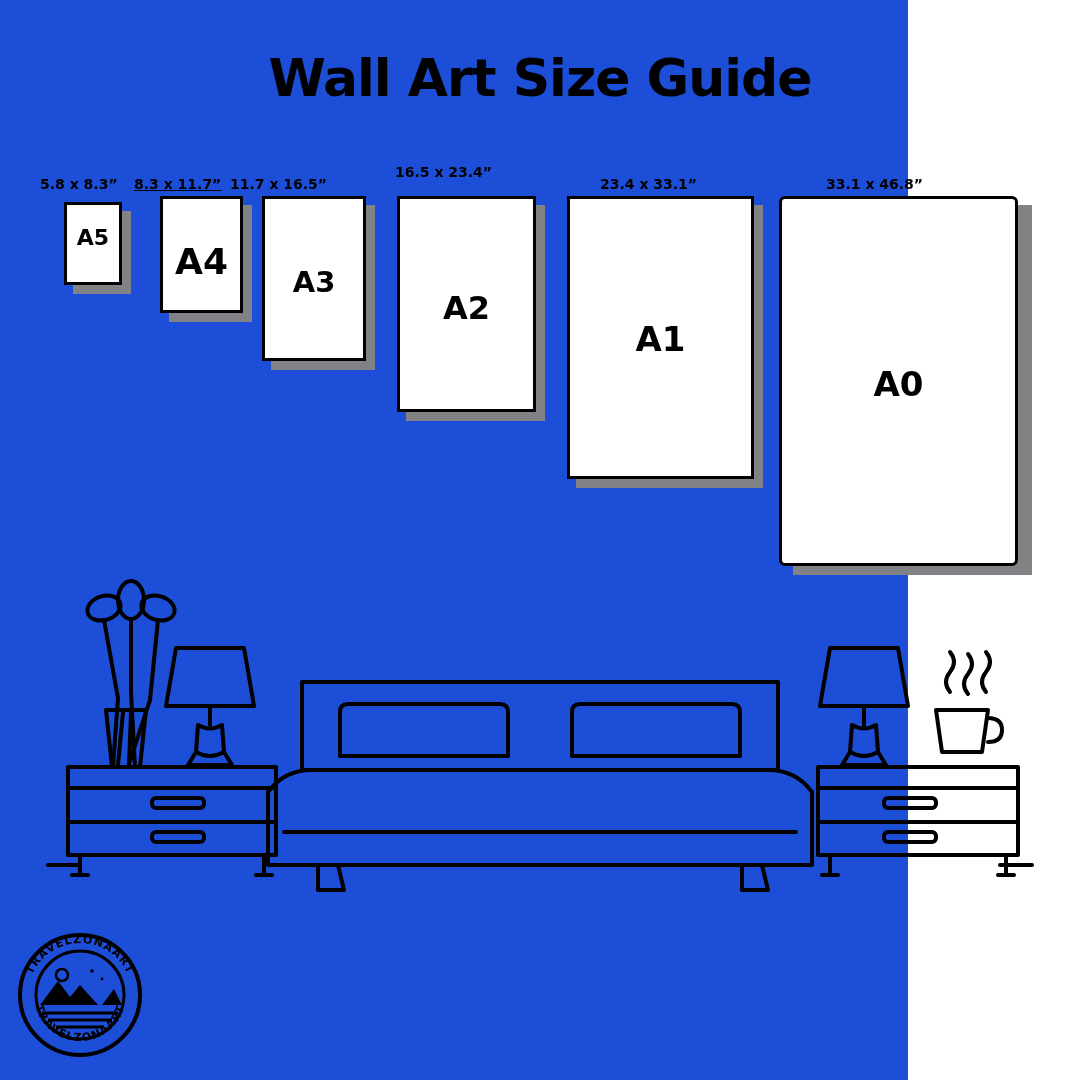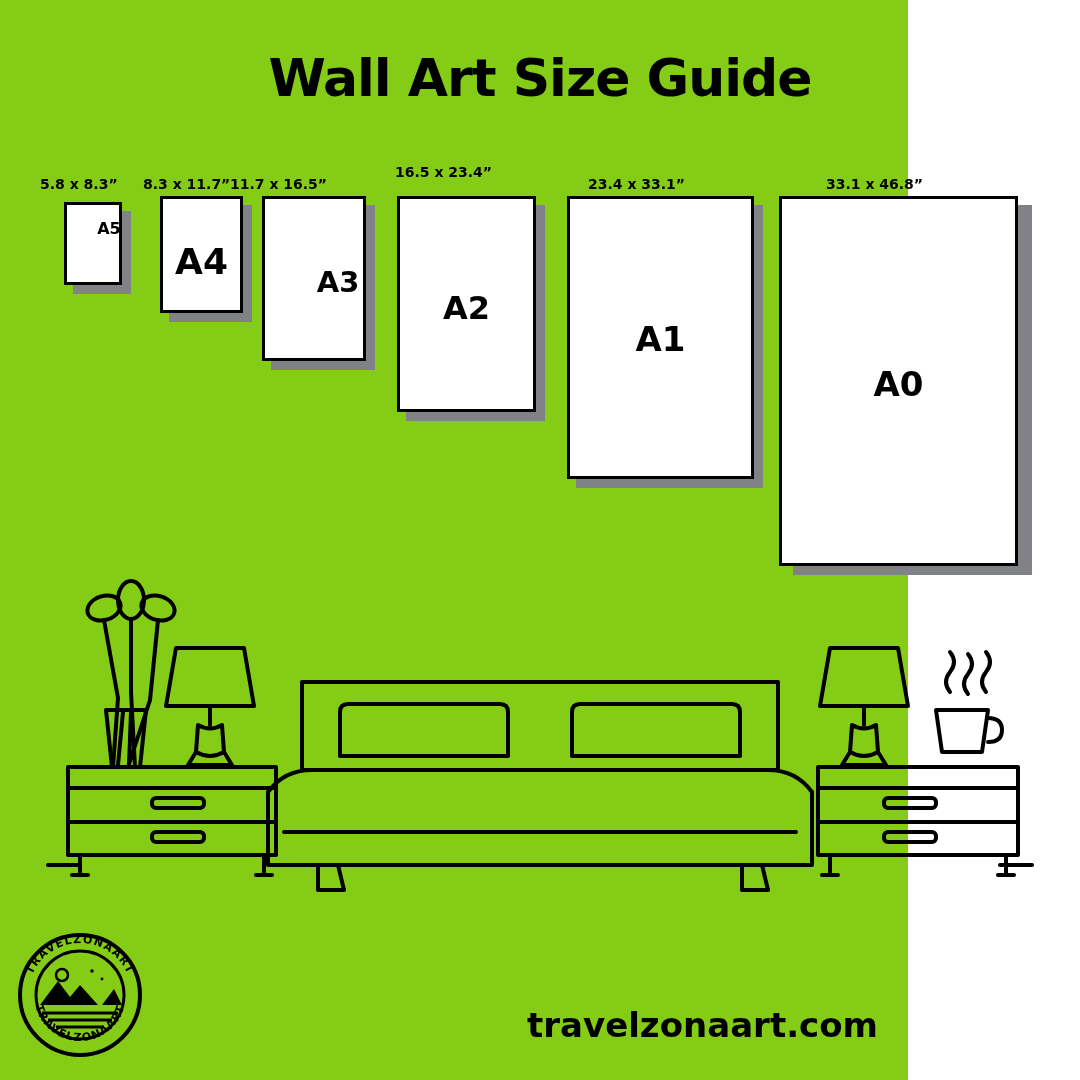--- a/index.html
+++ b/index.html
@@ -12,21 +12,21 @@
     height: 1080px;
     position: relative;
     font-family: "DejaVu Sans", sans-serif;
     overflow: hidden;
   }
   #page {
     position: absolute;
     left: 0; top: 0;
     width: 908px;
     height: 1080px;
-    background: #84cc16;
+    background: #1d4ed8;
   }
 
   
   .title {
     position: absolute;
     left: 0;
     top: 48px;
     width: 1080px;
     text-align: center;
     font-family: "DejaVu Sans", sans-serif;
@@ -112,60 +112,60 @@
 <div id="page">
 
   <div class="title">Wall Art Size Guide</div>
 
   <div id="size-chart">
 
     <div class="frame-group">
       <div class="frame-dim" style="left:40px; top:176px; width:106px;">5.8 x 8.3”</div>
       <div class="frame-shadow" style="left:73px; top:211px; width:58px; height:83px;"></div>
       <div class="frame-box" style="left:64px; top:202px; width:58px; height:83px;">
-        <div class="frame-name" style="top:14px; font-size:16px;padding-left:16px;">A5</div>
-      </div>
-    </div>
-
-    <div class="frame-group">
-      <div class="frame-dim" style="left:143px; top:176px; width:128px;">8.3 x 11.7”</div>
+        <div class="frame-name" style="top:20px; font-size:22px;">A5</div>
+      </div>
+    </div>
+
+    <div class="frame-group">
+      <div class="frame-dim" style="left:134px; top:176px; width:128px;text-decoration:underline;">8.3 x 11.7”</div>
       <div class="frame-shadow" style="left:169px; top:205px; width:83px; height:117px;"></div>
       <div class="frame-box" style="left:160px; top:196px; width:83px; height:117px;">
         <div class="frame-name" style="top:42px; font-size:36px;">A4</div>
       </div>
     </div>
 
     <div class="frame-group">
       <div class="frame-dim" style="left:230px; top:176px; width:138px;">11.7 x 16.5”</div>
       <div class="frame-shadow" style="left:271px; top:205px; width:104px; height:165px;"></div>
       <div class="frame-box" style="left:262px; top:196px; width:104px; height:165px;">
-        <div class="frame-name" style="top:66px; font-size:29px;margin-left:24px;">A3</div>
+        <div class="frame-name" style="top:66px; font-size:29px;">A3</div>
       </div>
     </div>
 
     <div class="frame-group">
       <div class="frame-dim" style="left:395px; top:164px; width:144px;">16.5 x 23.4”</div>
       <div class="frame-shadow" style="left:406px; top:205px; width:139px; height:216px;"></div>
       <div class="frame-box" style="left:397px; top:196px; width:139px; height:216px;">
         <div class="frame-name" style="top:90px; font-size:32px;text-align:center;">A2</div>
       </div>
     </div>
 
     <div class="frame-group">
-      <div class="frame-dim" style="left:588px; top:176px; width:144px;">23.4 x 33.1”</div>
+      <div class="frame-dim" style="left:600px; top:176px; width:144px;">23.4 x 33.1”</div>
       <div class="frame-shadow" style="left:576px; top:205px; width:187px; height:283px;"></div>
       <div class="frame-box" style="left:567px; top:196px; width:187px; height:283px;">
         <div class="frame-name" style="top:120px; font-size:34px;">A1</div>
       </div>
     </div>
 
     <div class="frame-group">
       <div class="frame-dim" style="left:826px; top:176px; width:148px;">33.1 x 46.8”</div>
       <div class="frame-shadow" style="left:793px; top:205px; width:239px; height:370px;"></div>
-      <div class="frame-box" style="left:779px; top:196px; width:239px; height:370px;">
+      <div class="frame-box" style="left:779px; top:196px; width:239px; height:370px;border-radius:6px;">
         <div class="frame-name" style="top:165px; font-size:34px;">A0</div>
       </div>
     </div>
 
   </div>
 
   <div id="furniture">
     <svg width="1080" height="360" viewBox="0 0 1080 360" xmlns="http://www.w3.org/2000/svg">
       <g fill="none" stroke="#000000" stroke-width="4" stroke-linecap="round" stroke-linejoin="round">
 
@@ -269,15 +269,14 @@
       <line x1="46" y1="102" x2="94" y2="102" stroke="#000" stroke-width="3"></line>
       <text font-family="DejaVu Sans, sans-serif" font-size="11" font-weight="bold" fill="#000" letter-spacing="1.2">
         <textPath href="#arcTop" startOffset="50%" text-anchor="middle">TRAVELZONAART</textPath>
       </text>
       <text font-family="DejaVu Sans, sans-serif" font-size="11" font-weight="bold" fill="#000" letter-spacing="1.2">
         <textPath href="#arcBottom" startOffset="50%" text-anchor="middle">TRAVELZONAART</textPath>
       </text>
     </svg>
   </div>
 
-  <div class="site-url">travelzonaart.com</div>
 
 </div>
 
 </body></html>

